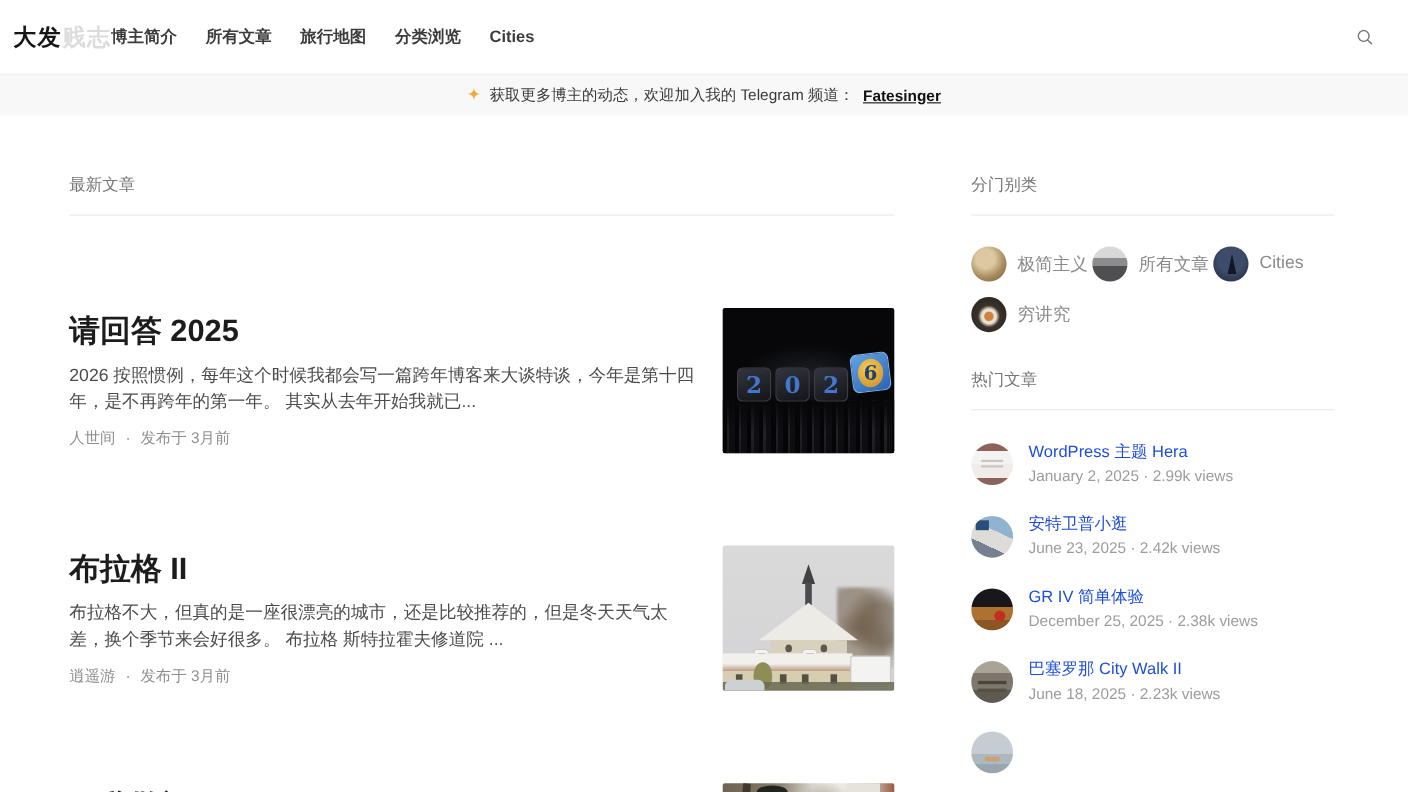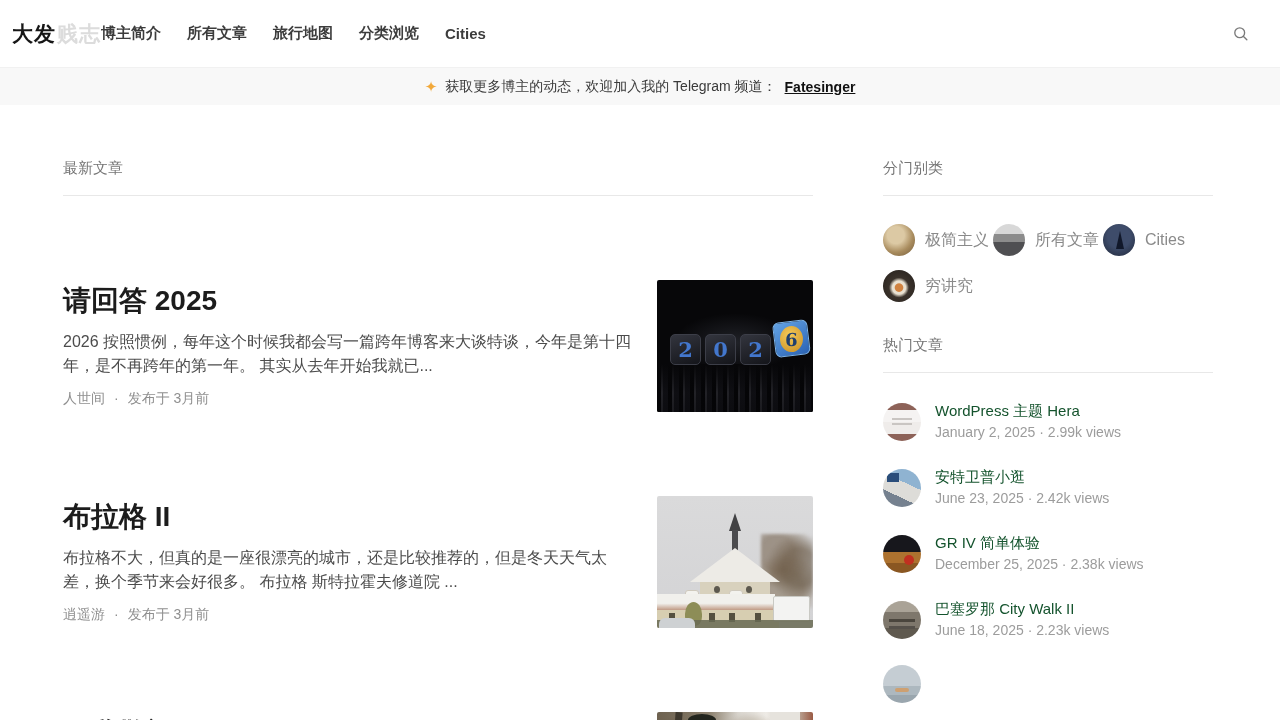--- a/index.html
+++ b/index.html
@@ -110,21 +110,21 @@
   .av-longterm { background:linear-gradient(180deg,#d8d8d8 0 32%,#8c8c8c 32% 55%,#4f4f52 55% 100%); }
   .av-cities { background:radial-gradient(circle at 50% 40%,#3e4c6a 0 45%,#1e2637 100%); position:relative; overflow:hidden; }
   .av-cities .tower { position:absolute; left:13px; top:7px; width:0; height:0;
     border-left:4px solid transparent; border-right:4px solid transparent; border-bottom:18px solid #11182a; }
   .av-frugal { background:radial-gradient(circle at 50% 55%,#d08240 0 16%,#e9e1d1 20% 28%,#3a322b 42%,#241f1b 100%); }
 
   .popular-section { margin-top:34px; }
   .popular-list { margin-top:28px; display:flex; flex-direction:column; gap:25px; }
   .pop-item { display:flex; gap:14px; align-items:center; cursor:pointer; }
   .pop-avatar { width:38px; height:38px; border-radius:50%; flex-shrink:0; position:relative; overflow:hidden; }
-  .pop-title { font-size:15px; color:#14532d; line-height:20px; }
+  .pop-title { font-size:15px; color:#1d4ed8; line-height:20px; }
   .pop-meta { font-size:14px; color:#9c9c9c; line-height:20px; margin-top:1px; }
 
   .av-hera { background:linear-gradient(180deg,#8d6258 0 18%,#f5f3f2 18% 50%,#efecea 50% 82%,#8d6258 82% 100%); }
   .av-hera i { position:absolute; left:9px; top:15px; width:20px; height:2px; background:#c9c5c2; box-shadow:0 5px 0 #c9c5c2; }
   .av-antwerp { background:linear-gradient(205deg,#8fb3d1 0 38%,#dddcd8 38% 68%,#75818f 68% 100%); }
   .av-antwerp i { position:absolute; left:4px; top:4px; width:12px; height:9px; background:#2a4d7a; }
   .av-griv { background:linear-gradient(180deg,#17171c 0 45%,#ad722f 45% 75%,#8a5722 75% 100%); }
   .av-griv i { position:absolute; left:21px; top:20px; width:10px; height:10px; border-radius:50%; background:#c03020; }
   .av-barcelona { background:linear-gradient(180deg,#aaa397 0 28%,#7e776c 28% 70%,#5f594f 70% 100%); }
   .av-barcelona i { position:absolute; left:6px; top:18px; width:26px; height:3px; background:#4a453d; box-shadow:0 7px 0 #55504a; }

